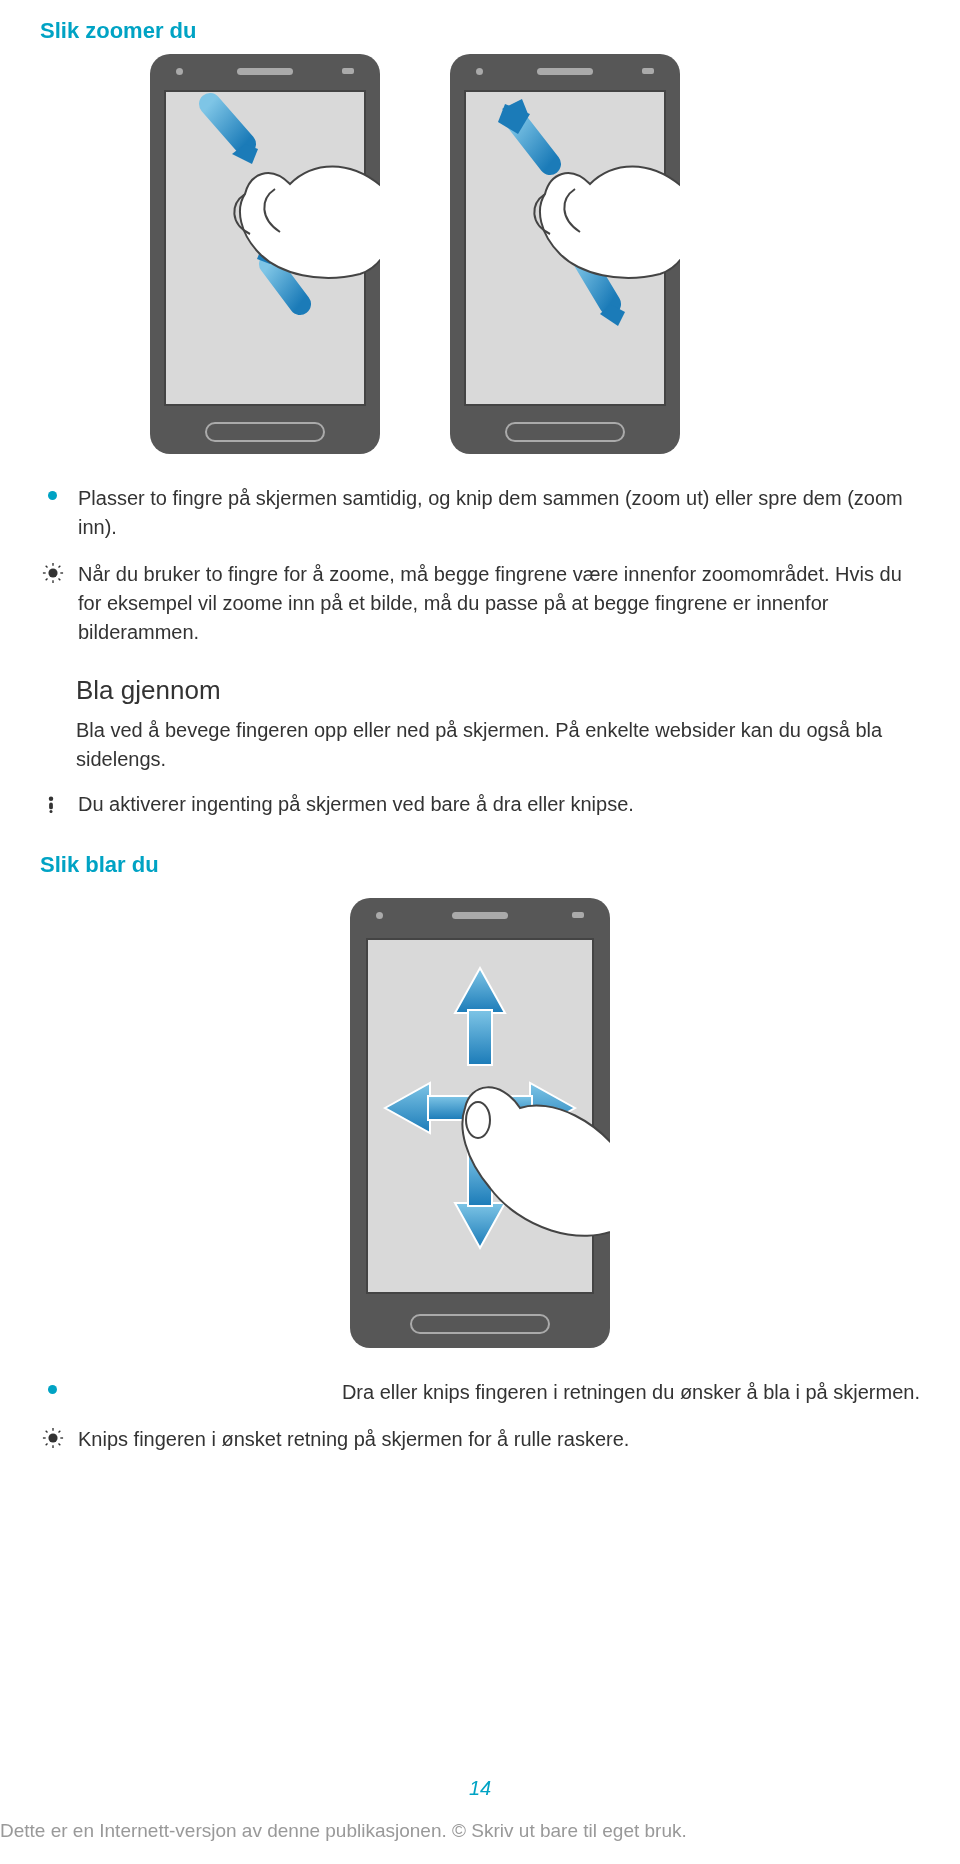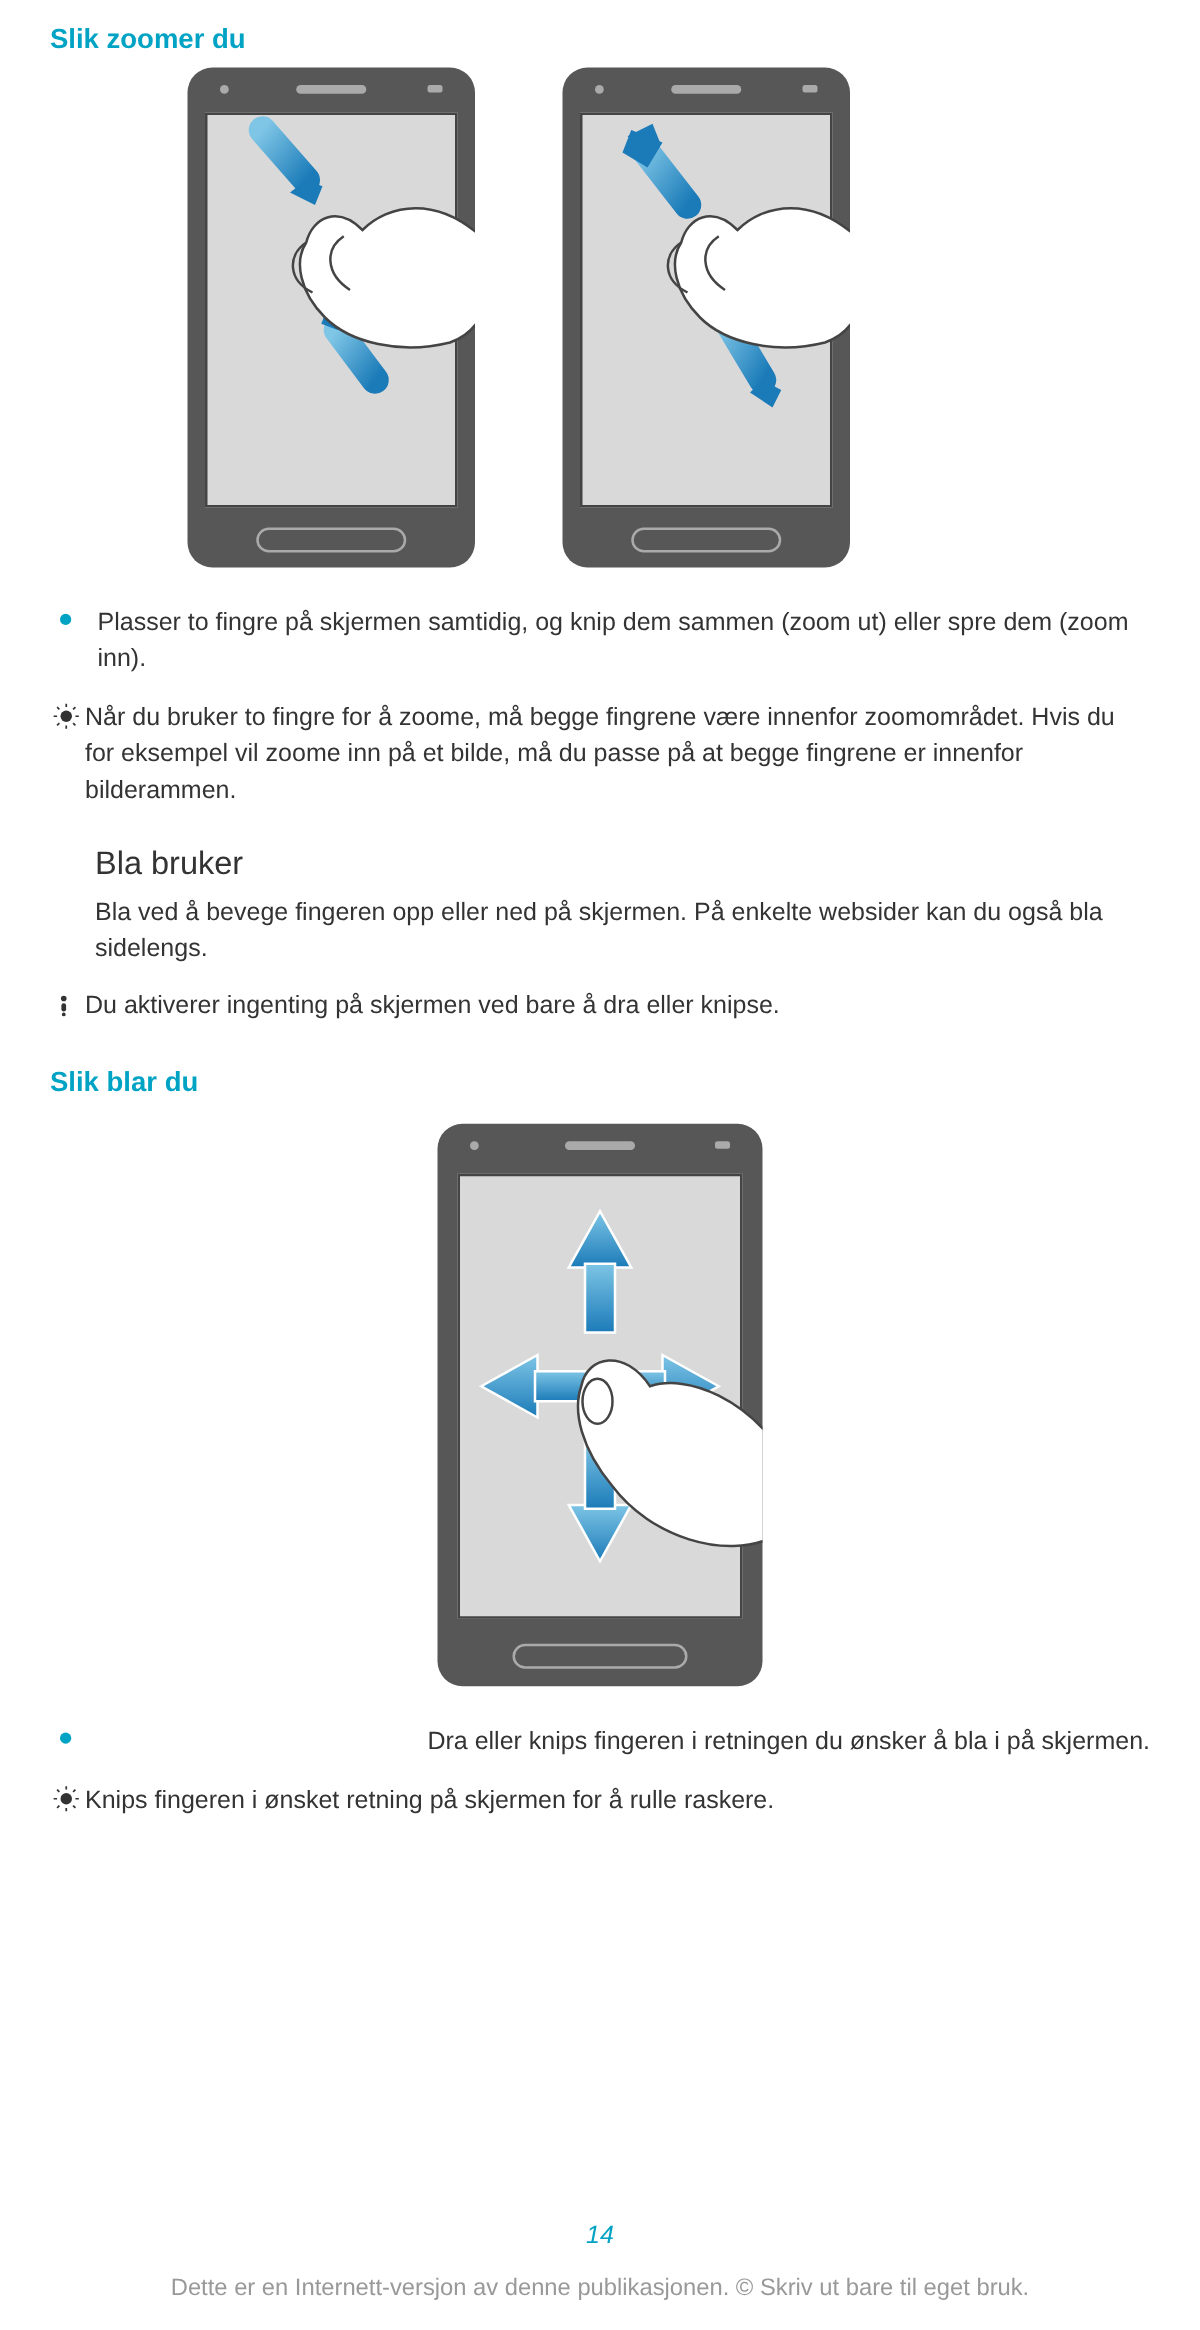--- a/index.html
+++ b/index.html
@@ -98,21 +98,21 @@
   }
   .bullet-dot::before {
     content: '';
     display: block;
     width: 9px; height: 9px;
     background: #00a3c4;
     border-radius: 50%;
   }
   .tip-row, .warn-row {
     display: flex;
-    gap: 4px;
+    gap: 14px;
     margin: 0 0 18px 2px;
     font-size: 20px;
     line-height: 1.45;
   }
   .tip-icon, .warn-icon {
     flex: 0 0 22px;
     margin-top: 2px;
   }
   .body-text {
     margin: 0 0 16px 36px;
@@ -125,21 +125,21 @@
     left: 0; right: 0;
     text-align: center;
     color: #00a3c4;
     font-size: 20px;
     font-style: italic;
   }
   .footer {
     position: absolute;
     bottom: 22px;
     left: 0; right: 0;
-    text-align: center;
+    text-align: left;
     color: #999;
     font-size: 19px;
   }
 </style>
 </head>
 <body>
 
 <div class="heading-teal">Slik zoomer du</div>
 
 <div class="illus-row">
@@ -213,21 +213,21 @@
         <line x1="4" y1="4" x2="6" y2="6"></line>
           <line x1="18" y1="18" x2="20" y2="20"></line>
         <line x1="4" y1="20" x2="6" y2="18"></line>
           <line x1="18" y1="6" x2="20" y2="4"></line>
       </g>
     </svg>
   </div>
   <div>Når du bruker to fingre for å zoome, må begge fingrene være innenfor zoomområdet. Hvis du for eksempel vil zoome inn på et bilde, må du passe på at begge fingrene er innenfor bilderammen.</div>
 </div>
 
-<div class="heading-black">Bla bruker</div>
+<div class="heading-black">Bla gjennom</div>
 <div class="body-text">Bla ved å bevege fingeren opp eller ned på skjermen. På enkelte websider kan du også bla sidelengs.</div>
 
 <div class="warn-row">
   <div class="warn-icon">
     <svg viewBox="0 0 24 24" width="18" height="24">
       <circle cx="12" cy="5" r="3" fill="#333"></circle>
       <rect x="9.5" y="10" width="5" height="9" rx="2.5" fill="#333"></rect>
       <circle cx="12" cy="22" r="2" fill="#333"></circle>
     </svg>
   </div>

